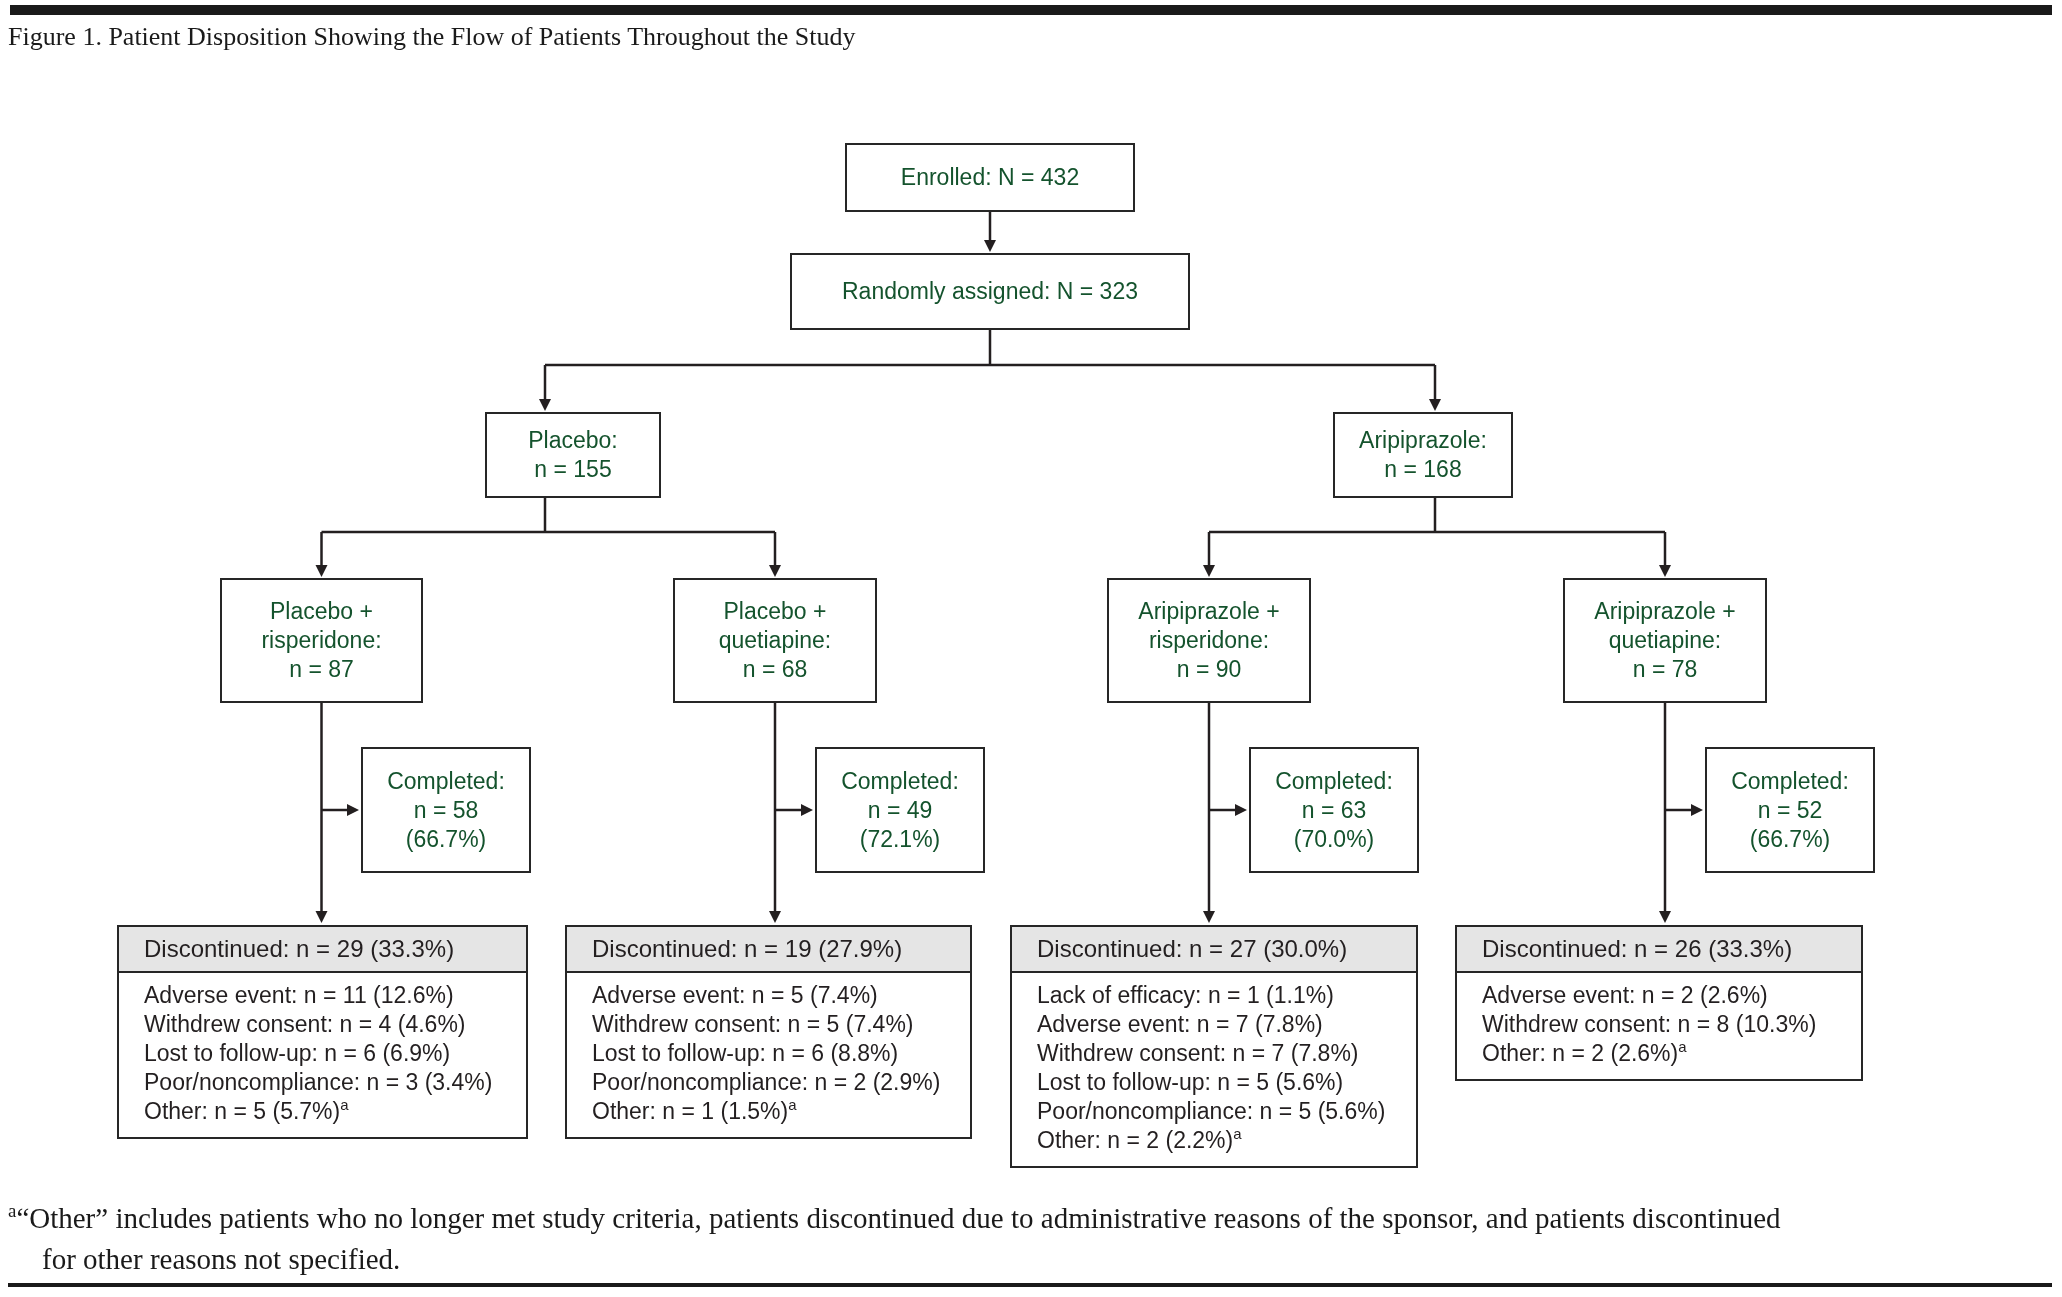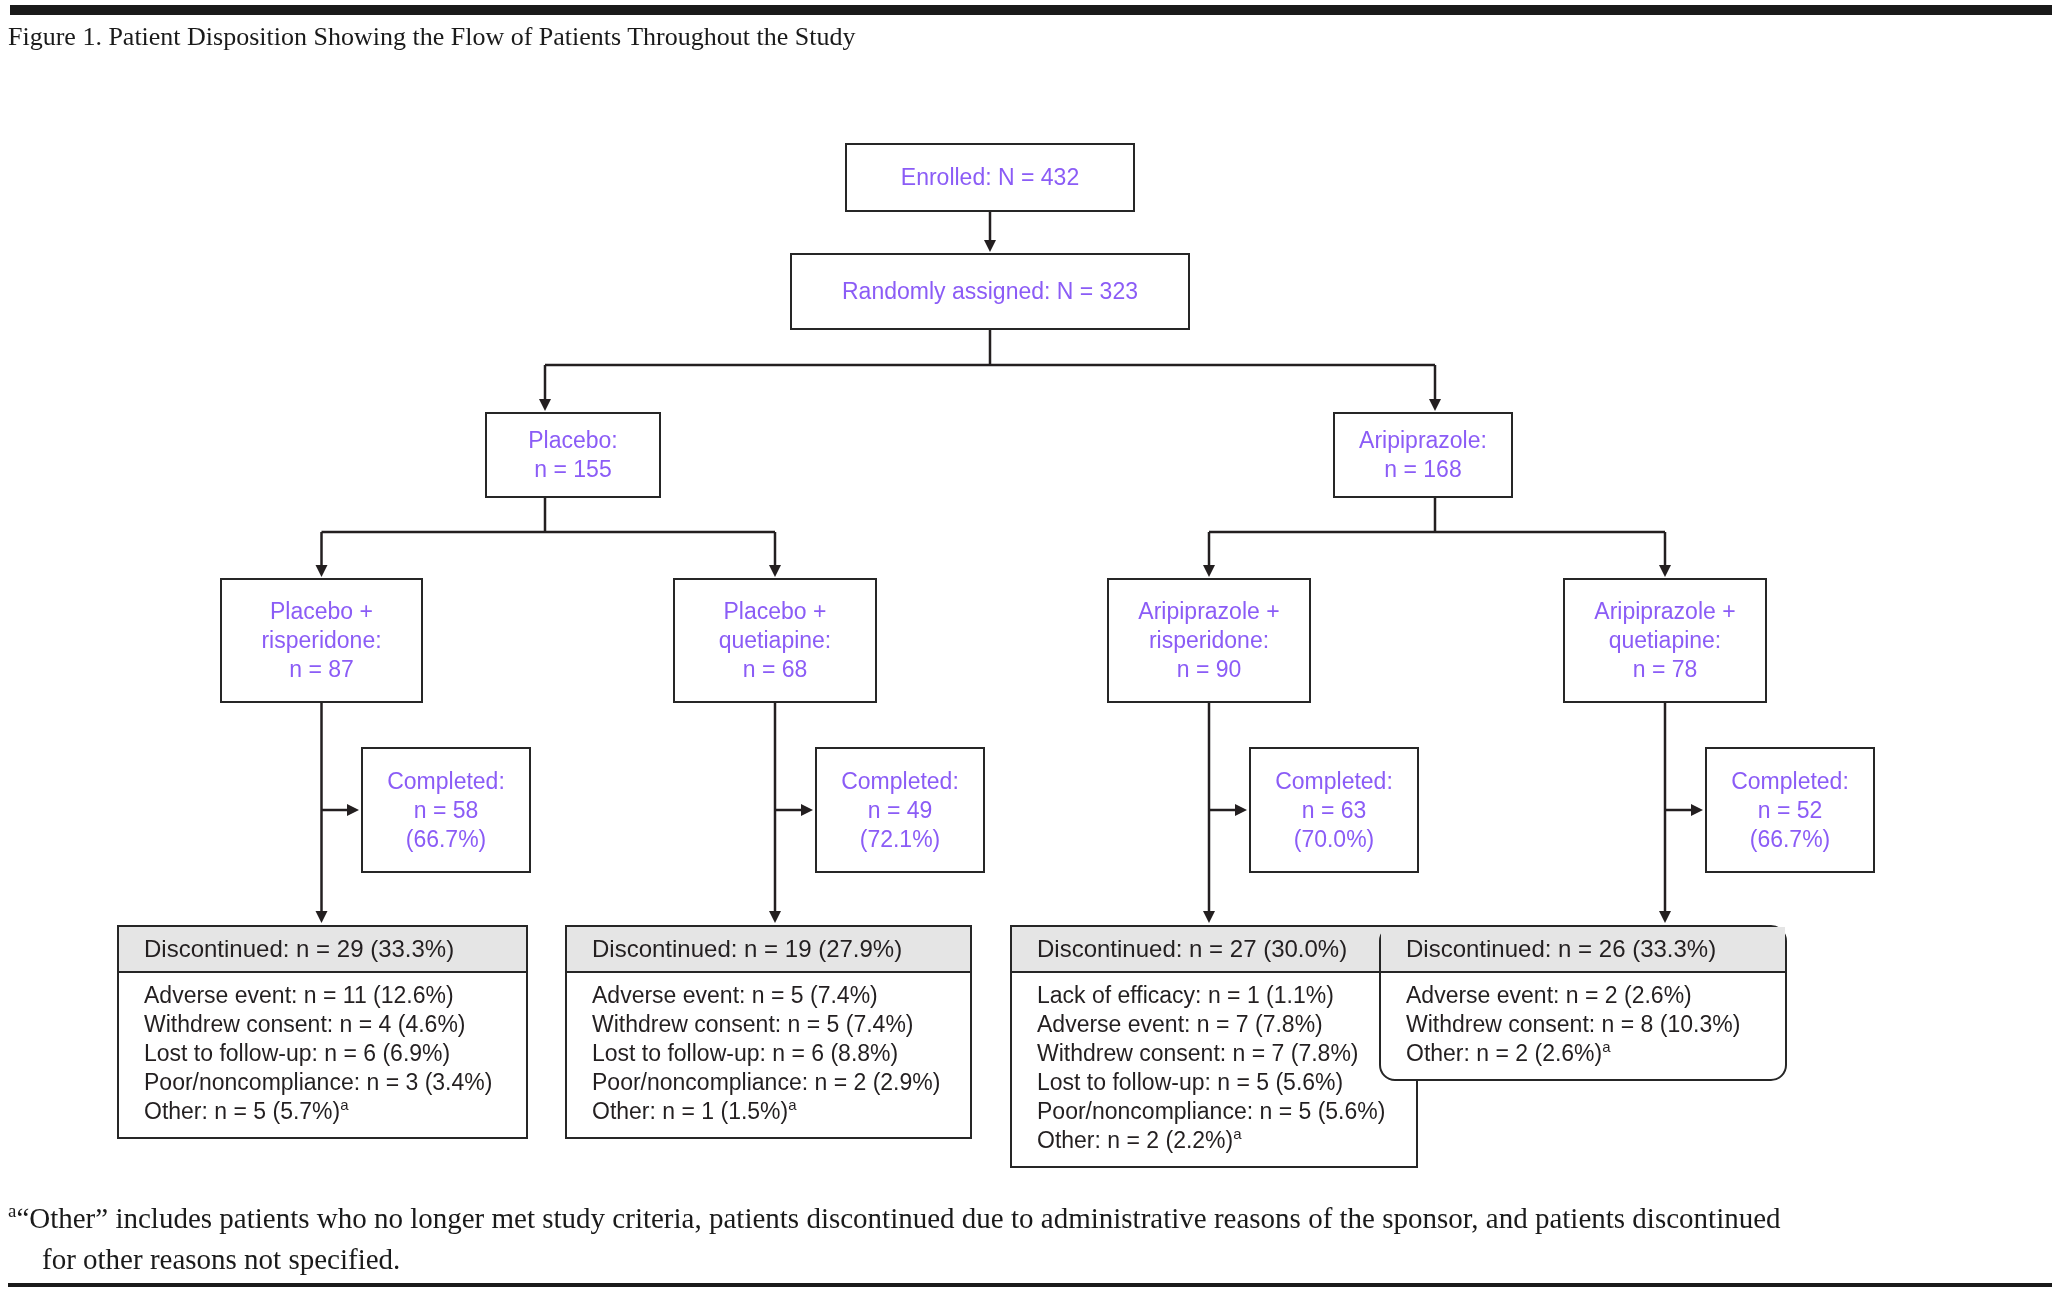--- a/index.html
+++ b/index.html
@@ -5,39 +5,39 @@
   html,body{margin:0;padding:0;background:#fff;}
   #canvas{position:relative;width:2062px;height:1297px;background:#ffffff;overflow:hidden;
           font-family:"Liberation Sans",sans-serif;color:#231f20;}
   .rule-top{position:absolute;left:10px;top:5px;width:2042px;height:10px;background:#1a1a1a;}
   .rule-bottom{position:absolute;left:8px;top:1283px;width:2044px;height:4px;background:#1a1a1a;}
   .fig-title{position:absolute;left:8px;top:22px;width:2040px;
              font-family:"Liberation Serif",serif;font-size:26px;color:#1a1a1a;white-space:nowrap;}
   svg.connectors{position:absolute;left:0;top:0;pointer-events:none;}
   .box{position:absolute;background:#fff;border:2.5px solid #262626;box-sizing:border-box;
        display:flex;flex-direction:column;align-items:center;justify-content:center;
-       font-size:23px;line-height:29px;text-align:center;color:#8b5cf6;}
+       font-size:23px;line-height:29px;text-align:center;color:#14532d;}
   .b-enrolled{left:845px;top:143px;width:290px;height:69px;}
   .b-random{left:790px;top:253px;width:400px;height:77px;}
   .b-placebo{left:457px;top:412px;width:176px;height:86px;margin-left:28px;}
   .b-arip{left:1333px;top:412px;width:180px;height:86px;}
   .b-arm1{left:220px;top:578px;width:203px;height:125px;}
   .b-arm2{left:673px;top:578px;width:204px;height:125px;}
   .b-arm3{left:1107px;top:578px;width:204px;height:125px;}
   .b-arm4{left:1563px;top:578px;width:204px;height:125px;}
   .b-comp1{left:361px;top:747px;width:170px;height:126px;}
   .b-comp2{left:815px;top:747px;width:170px;height:126px;}
   .b-comp3{left:1249px;top:747px;width:170px;height:126px;}
   .b-comp4{left:1705px;top:747px;width:170px;height:126px;}
   .disc{position:absolute;top:925px;background:#fff;border:2.5px solid #262626;box-sizing:border-box;
         font-size:23px;line-height:29px;color:#231f20;}
   .d1{left:117px;width:411px;}
   .d2{left:565px;width:407px;}
   .d3{left:1010px;width:408px;}
-  .d4{left:1379px;width:408px;border-radius:16px;}
+  .d4{left:1455px;width:408px;}
   .disc-header{background:#e5e5e5;border-bottom:2.5px solid #262626;height:44px;line-height:44px;
                padding-left:25px;font-size:24px;white-space:nowrap;}
   .disc-body{padding:8px 12px 11px 25px;}
   .reason{white-space:nowrap;}
   sup{font-size:0.65em;vertical-align:super;line-height:0;}
   .footnote{position:absolute;left:8px;top:1198px;width:2046px;
             font-family:"Liberation Serif",serif;font-size:29px;line-height:41px;color:#1a1a1a;}
   .footnote .fn-line1{white-space:nowrap;}
   .footnote .fn-line2{padding-left:34px;}
 </style>

